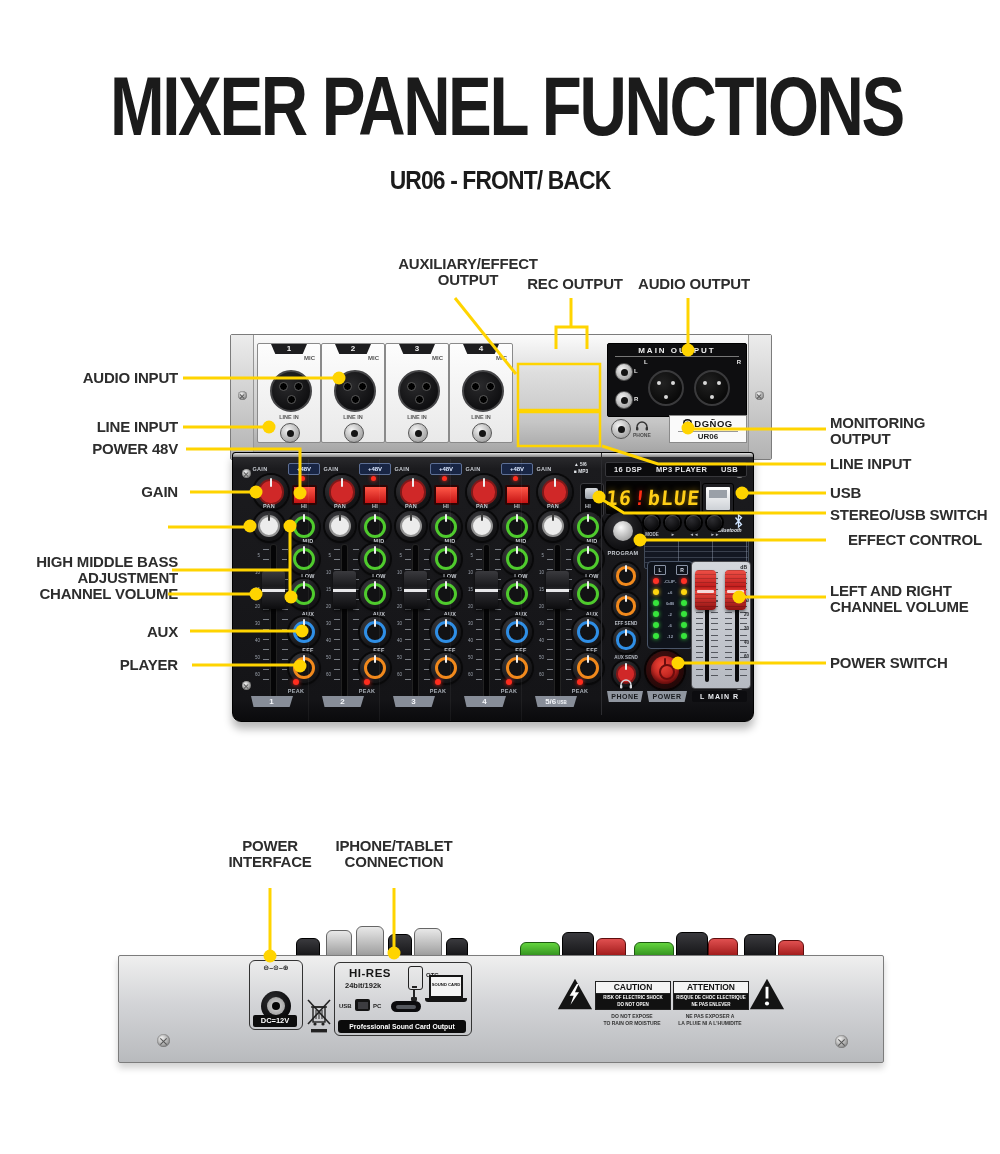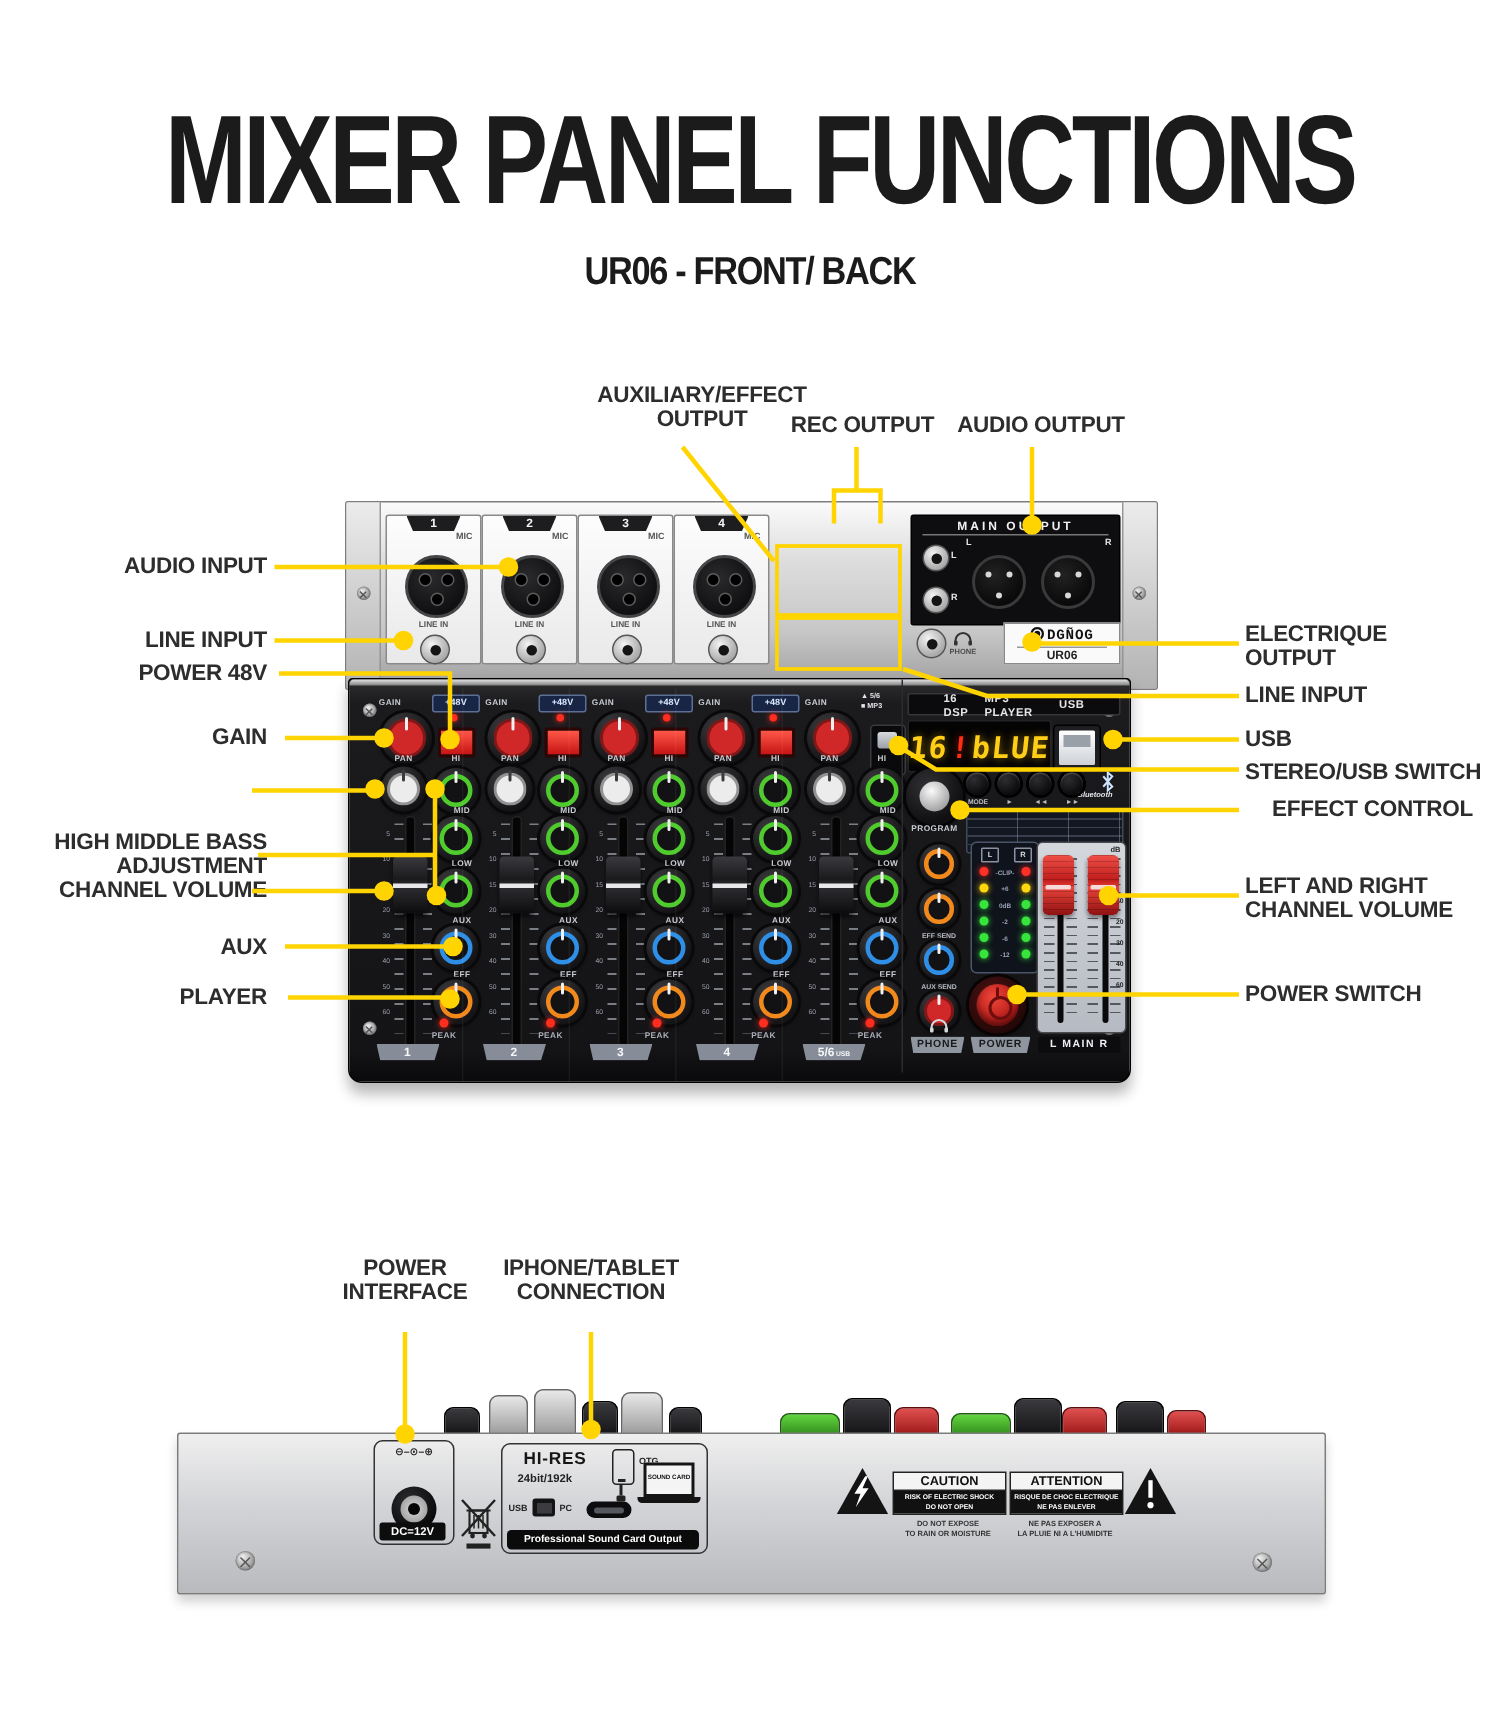--- a/index.html
+++ b/index.html
@@ -57,21 +57,21 @@
   .tinylab{position:absolute;font-size:5.5px;color:#4c4c4c;font-weight:700;}
   .recword{position:absolute;font-size:10px;font-weight:900;letter-spacing:1.5px;color:#101010;}
   .mainbox{position:absolute;left:376px;top:8px;width:138px;height:72px;background:#0e0e10;border:1px solid #000;border-radius:2px;}
   .mainhdr{position:absolute;left:5%;top:2px;width:90%;text-align:center;font-size:8px;font-weight:800;
      letter-spacing:2px;color:#f0f0f0;border-bottom:1px solid #777;padding-bottom:1px;}
   .xlrm{position:absolute;width:32px;height:32px;border-radius:50%;background:radial-gradient(circle at 40% 35%,#222,#0a0a0a 70%);border:2px solid #3a3a3c;}
   .xlrm span{position:absolute;width:4px;height:4px;border-radius:50%;background:#d8d8d8;}
   .xlrm .h1{left:7px;top:9px;} .xlrm .h2{right:7px;top:9px;} .xlrm .h3{left:14px;bottom:5px;}
   .wlab{position:absolute;color:#e8e8e8;font-size:6px;font-weight:700;}
   .logobox{position:absolute;left:438px;top:80px;width:76px;height:26px;background:#fafafa;border:1px solid #8a8a8a;}
-  .logorow{position:absolute;left:0;top:2px;width:100%;text-align:center;font-size:9.5px;font-weight:900;color:#111;letter-spacing:.5px;font-family:Liberation Mono, monospace;}
+  .logorow{position:absolute;left:0;top:2px;width:100%;text-align:center;font-size:9.5px;font-weight:900;color:#111;letter-spacing:.5px;}
   .logorow em{display:inline-block;width:9px;height:9px;border-radius:50%;background:#111;vertical-align:-1px;margin-right:2px;
      box-shadow:inset 0 0 0 1.5px #111, inset 0 0 0 2.5px #fff;font-style:normal;}
   .modelrow{position:absolute;left:10%;bottom:1px;width:80%;text-align:center;font-size:8px;font-weight:800;color:#222;border-top:1px solid #999;}
   
   .frontpanel{position:absolute;left:232px;top:452px;width:520px;height:268px;
      background:linear-gradient(180deg,#2e2e31,#1b1b1e 6%,#141417 92%,#0a0a0c);
      border-radius:3px 3px 9px 9px;box-shadow:0 7px 9px rgba(0,0,0,.28);border:1px solid #000;}
   .frontedge{position:absolute;left:0;top:0;width:100%;height:4px;background:linear-gradient(180deg,#e3e3e3,#7f7f7f);border-radius:3px 3px 0 0;}
   .strips{position:absolute;left:5px;top:6px;height:262px;display:flex;}
   .strip{position:relative;width:70px;height:262px;border-left:1px solid rgba(255,255,255,.05);}
@@ -114,21 +114,21 @@
   .fcap::after{content:"";position:absolute;left:0;top:48%;width:100%;height:2.5px;background:#e8e8ea;}
   .peakled{position:absolute;left:55px;top:220px;width:6px;height:6px;border-radius:50%;background:#ff2d1e;box-shadow:0 0 4px #ff2d1e;}
   .lab-peak{left:40px;top:229px;width:36px;color:#aab0b8;}
   .chbadge{position:absolute;left:13px;top:237px;width:42px;height:11px;background:#878d98;
      clip-path:polygon(0 0,100% 0,92% 100%,6% 100%);color:#f4f6fa;font-size:8px;font-weight:800;
      text-align:center;line-height:11px;}
   .chbadge .sub{font-size:4.5px;font-weight:700;margin-left:1px;}
   
   .master{position:absolute;left:368px;top:0;width:152px;height:262px;border-left:1px solid #2c2c30;}
   .mtop{position:absolute;left:372px;top:9px;width:142px;height:15px;background:#0b0b0d;border:1px solid #36363a;border-radius:2px;
-     display:flex;justify-content:space-between;align-items:center;padding:0 23px;box-sizing:border-box;
+     display:flex;justify-content:space-between;align-items:center;padding:0 8px;box-sizing:border-box;
      color:#e6e6e8;font-size:7.5px;font-weight:800;letter-spacing:.4px;}
   .mdisp{position:absolute;left:372px;top:27px;width:94px;height:33px;background:#040404;border:1px solid #232327;border-radius:2px;
      display:flex;align-items:center;justify-content:center;gap:2px;
      font-family:"DejaVu Sans Mono",monospace;font-weight:800;font-size:20px;transform-origin:left top;}
   .mdisp span{display:inline-block;transform:skewX(-6deg);}
   .seg-y{color:#ffce17;text-shadow:0 0 6px rgba(255,190,0,.55);letter-spacing:1px;}
   .seg-r{color:#ff2d12;text-shadow:0 0 6px rgba(255,45,18,.6);}
   .usbport{position:absolute;left:469px;top:30px;width:30px;height:29px;background:#1e1e22;border:1px solid #000;border-radius:3px;}
   .usbport i{position:absolute;inset:3px;background:linear-gradient(180deg,#ffffff,#cdd1d6);border-radius:1px;}
   .usbport i::after{content:"";position:absolute;left:3px;top:3px;right:3px;height:8px;background:#9aa0a8;}
@@ -258,21 +258,21 @@
       <span>CHANNEL VOLUME</span>
     </div>
   <div class="cl cl-left cl-l7">
       <span>AUX</span>
     </div>
   <div class="cl cl-left cl-l8">
       <span>PLAYER</span>
     </div>
 
   <div class="cl cl-right cl-r0">
-    <span>ELECTRIQUE</span>
+    <span>MONITORING</span>
     <span>OUTPUT</span>
     </div>
   <div class="cl cl-right cl-r1">
       <span>LINE INPUT</span>
     </div>
   <div class="cl cl-right cl-r2">
       <span>USB</span>
     </div>
   <div class="cl cl-right cl-r3">
       <span>STEREO/USB SWITCH</span>

